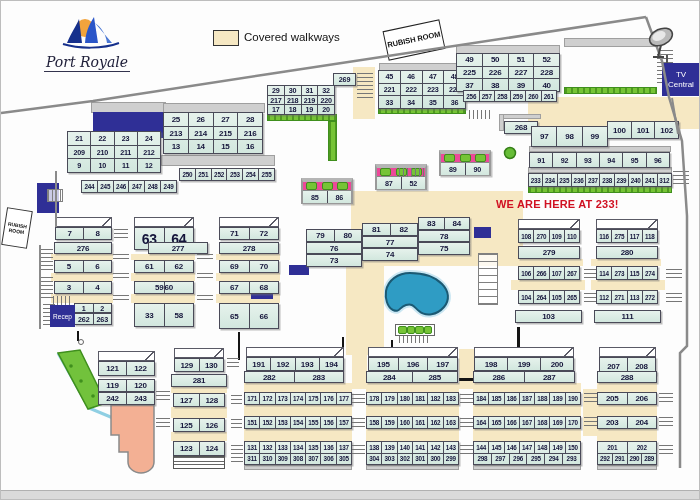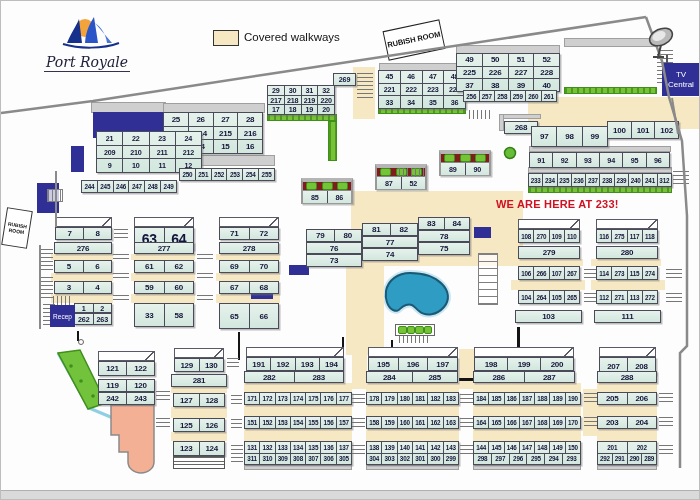--- a/index.html
+++ b/index.html
@@ -23,21 +23,21 @@
         letter-spacing:-.2px;overflow:hidden}
   .cell+.cell{border-left:1px solid #4a4a58}
   .hh{position:absolute;background-image:repeating-linear-gradient(to bottom,#777 0 1px,transparent 1px 4px)}
   .vh{position:absolute;background-image:repeating-linear-gradient(to right,#777 0 1px,transparent 1px 4px)}
   .ladder{position:absolute;border:1px solid #808080;background-color:rgba(255,255,255,.75);box-sizing:border-box}
   .ladder.lh{background-image:repeating-linear-gradient(to bottom,#808080 0 1px,transparent 1px 7px)}
   .ladder.lv{background-image:repeating-linear-gradient(to right,#808080 0 1px,transparent 1px 4px)}
   .hatchbox{position:absolute;border:1px solid #555;background-color:#fff;box-sizing:border-box;
         background-image:repeating-linear-gradient(to bottom,#666 0 1px,transparent 1px 3.5px)}
   .bldg{position:absolute;display:flex;flex-direction:column;border:2px solid #999;border-top:4px solid #b5b5b5;
-        background:#7f1d1d;box-sizing:border-box;box-shadow:1.5px 1.5px 0 rgba(110,110,110,.4);font-size:7.2px}
+        background:#ec4899;box-sizing:border-box;box-shadow:1.5px 1.5px 0 rgba(110,110,110,.4);font-size:7.2px}
   .plants{flex:1;display:flex;align-items:center;justify-content:space-between;padding:0 3px;border-bottom:1px solid #888}
   .blob{width:9px;height:6px;background:var(--green);border:1px solid var(--green_dark);border-radius:2px}
   .brow{height:12px;flex:none;background:linear-gradient(180deg,#e6f2ec,#d2e7de)}
   #logo{position:absolute;left:36px;top:12px;width:100px;text-align:center}
   .logo-text{display:inline-block;font-family:"DejaVu Serif",serif;font-style:italic;font-size:14px;color:#20203a;
              border-bottom:1px solid #33334d;padding:0 2px 1px 2px;margin-top:-3px}
   #legend-swatch{position:absolute;left:212px;top:29px;width:24px;height:14px;background:var(--cream);border:1px solid #333}
   #legend-label{position:absolute;left:243px;top:30px;font-size:11.5px;color:#111}
   #banner{position:absolute;left:495px;top:197px;font-size:11px;font-weight:bold;color:var(--red);letter-spacing:.2px;white-space:nowrap}
   #rubish-top{position:absolute;left:384px;top:24px;width:56px;height:28px;background:#fff;border:1.5px solid #222;
@@ -188,21 +188,21 @@
         <div class="cell">215</div>
         <div class="cell">216</div>
       </div>
       <div class="row">
         <div class="cell">13</div>
         <div class="cell">14</div>
         <div class="cell">15</div>
         <div class="cell">16</div>
       </div>
     </div>
-    <div class="block" style="left: 66px; top: 130px; width: 106px; height: 42px; font-size: 7.2px; margin-left: 29px;">
+    <div class="block" style="left: 66px; top: 130px; width: 94px; height: 42px; font-size: 7.2px;">
       <div class="row">
         <div class="cell">21</div>
         <div class="cell">22</div>
         <div class="cell">23</div>
         <div class="cell">24</div>
       </div>
       <div class="row">
         <div class="cell">209</div>
         <div class="cell">210</div>
         <div class="cell">211</div>
@@ -430,32 +430,32 @@
         <div class="cell">262</div>
         <div class="cell">263</div>
       </div>
     </div>
     <div class="block" style="left: 133px; top: 226px; width: 60px; height: 23px; font-size: 14px;">
       <div class="row">
         <div class="cell">63</div>
         <div class="cell">64</div>
       </div>
     </div>
-    <div class="block" style="left: 133px; top: 241px; width: 60px; height: 12px; font-size: 8px;">
+    <div class="block" style="left: 147px; top: 241px; width: 60px; height: 12px; font-size: 8px;">
       <div class="row">
         <div class="cell">277</div>
       </div>
     </div>
     <div class="block" style="left: 133px; top: 259px; width: 60px; height: 13px; font-size: 8px;">
       <div class="row">
         <div class="cell">61</div>
         <div class="cell">62</div>
       </div>
     </div>
-    <div class="block" style="left: 133px; top: 280px; width: 60px; height: 13px; font-size: 8px;">
+    <div class="block" style="left: 133px; top: 280px; width: 60px; height: 13px; font-size: 8px; align-items: center;">
       <div class="row">
         <div class="cell">59</div>
         <div class="cell">60</div>
       </div>
     </div>
     <div class="block" style="left: 133px; top: 302px; width: 60px; height: 24px; font-size: 8px;">
       <div class="row">
         <div class="cell">33</div>
         <div class="cell">58</div>
       </div>

